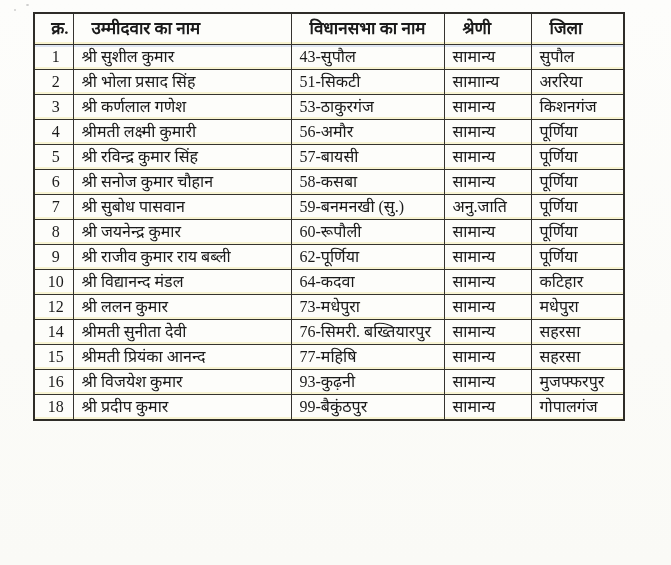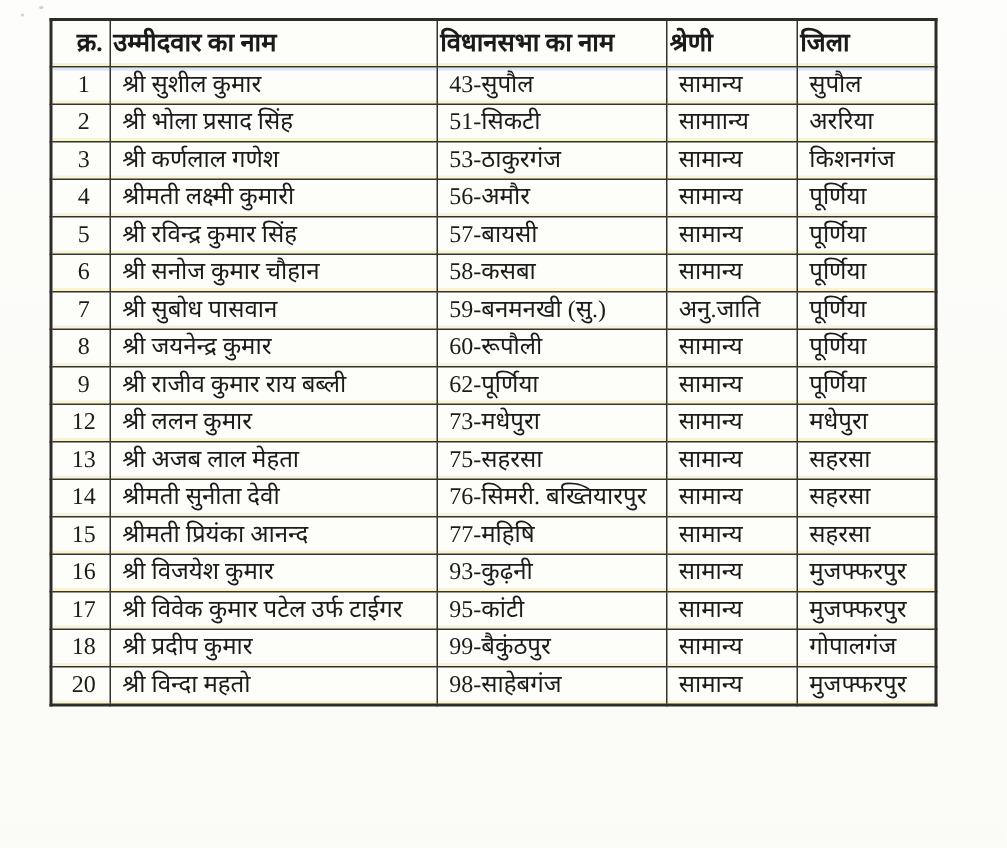--- a/index.html
+++ b/index.html
@@ -42,21 +42,21 @@
     box-shadow: inset 0 -2px 0 rgba(238, 222, 110, 0.28);
   }
   table.doc-table {
     border: 2px solid #2e2c28;
   }
   table.doc-table thead th {
     font-weight: bold;
     font-size: 17px;
     height: 30px;
     text-align: left;
-    padding-left: 2px;
+    padding-left: 18px;
     box-shadow: inset 0 -2px 0 rgba(238, 222, 110, 0.30),
                 inset 0 2px 0 rgba(250, 250, 245, 0.1);
   }
   table.doc-table thead th.col0 { text-align: right; padding-left: 2px; }
   table.doc-table tbody tr { height: 25px; }
   table.doc-table tbody tr:first-child td {
     
     box-shadow: inset 0 2px 0 rgba(110, 140, 215, 0.22),
                 inset 0 -2px 0 rgba(238, 222, 110, 0.28);
   }
@@ -157,34 +157,34 @@
         <td class="col4">पूर्णिया</td>
       </tr>
       <tr>
         <td class="col0">9</td>
         <td class="col1">श्री राजीव कुमार राय बब्ली</td>
         <td class="col2">62-पूर्णिया</td>
         <td class="col3">सामान्य</td>
         <td class="col4">पूर्णिया</td>
       </tr>
       <tr>
+        <td class="col0">10</td>
+        <td class="col1">श्री विद्यानन्द मंडल</td>
+        <td class="col2">64-कदवा</td>
+        <td class="col3">सामान्य</td>
+        <td class="col4">कटिहार</td>
+      </tr>
+      <tr>
         <td class="col0">12</td>
         <td class="col1">श्री ललन कुमार</td>
         <td class="col2">73-मधेपुरा</td>
         <td class="col3">सामान्य</td>
         <td class="col4">मधेपुरा</td>
       </tr>
       <tr>
-        <td class="col0">13</td>
-        <td class="col1">श्री अजब लाल मेहता</td>
-        <td class="col2">75-सहरसा</td>
-        <td class="col3">सामान्य</td>
-        <td class="col4">सहरसा</td>
-      </tr>
-      <tr>
         <td class="col0">14</td>
         <td class="col1">श्रीमती सुनीता देवी</td>
         <td class="col2">76-सिमरी. बख्तियारपुर</td>
         <td class="col3">सामान्य</td>
         <td class="col4">सहरसा</td>
       </tr>
       <tr>
         <td class="col0">15</td>
         <td class="col1">श्रीमती प्रियंका आनन्द</td>
         <td class="col2">77-महिषि</td>
@@ -192,34 +192,20 @@
         <td class="col4">सहरसा</td>
       </tr>
       <tr>
         <td class="col0">16</td>
         <td class="col1">श्री विजयेश कुमार</td>
         <td class="col2">93-कुढ़नी</td>
         <td class="col3">सामान्य</td>
         <td class="col4">मुजफ्फरपुर</td>
       </tr>
       <tr>
-        <td class="col0">17</td>
-        <td class="col1">श्री विवेक कुमार पटेल उर्फ टाईगर</td>
-        <td class="col2">95-कांटी</td>
-        <td class="col3">सामान्य</td>
-        <td class="col4">मुजफ्फरपुर</td>
-      </tr>
-      <tr>
         <td class="col0">18</td>
         <td class="col1">श्री प्रदीप कुमार</td>
         <td class="col2">99-बैकुंठपुर</td>
         <td class="col3">सामान्य</td>
         <td class="col4">गोपालगंज</td>
-      </tr>
-      <tr>
-        <td class="col0">20</td>
-        <td class="col1">श्री विन्दा महतो</td>
-        <td class="col2">98-साहेबगंज</td>
-        <td class="col3">सामान्य</td>
-        <td class="col4">मुजफ्फरपुर</td>
       </tr>
     </tbody>
 </table>
 
 </body></html>

